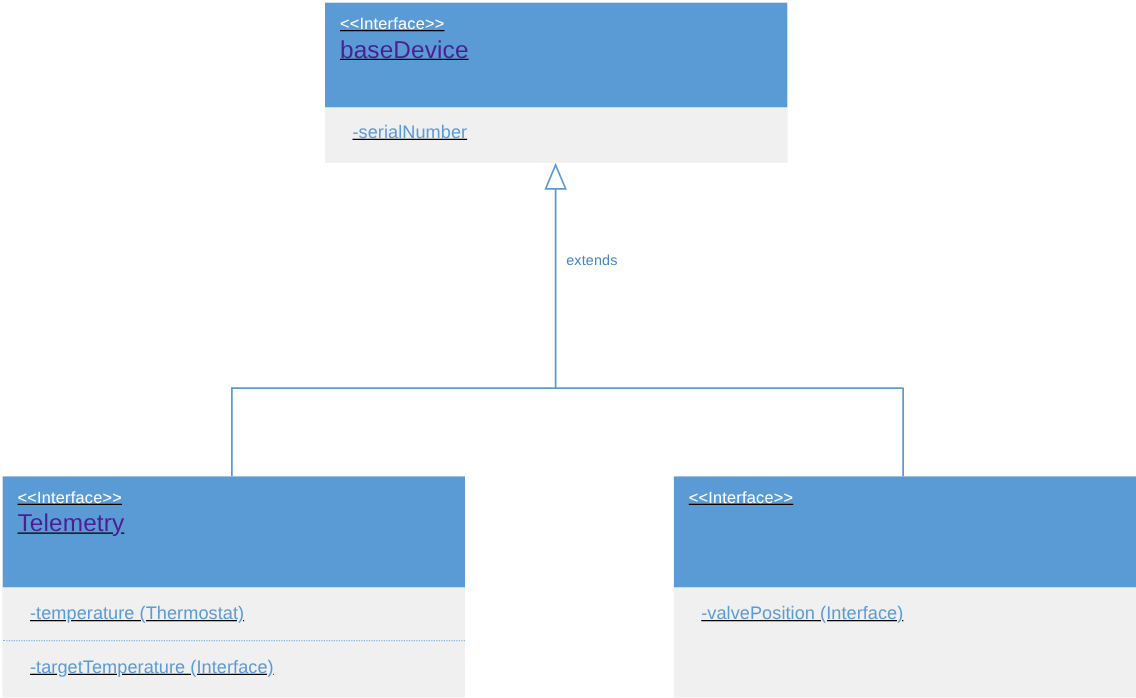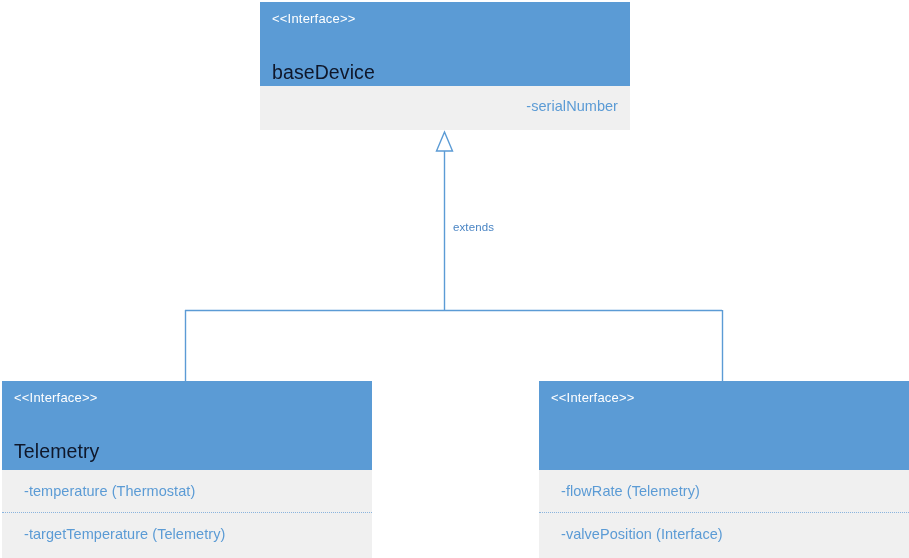--- a/index.html
+++ b/index.html
@@ -41,43 +41,43 @@
     white-space: nowrap;
     letter-spacing: 0.1px;
   }
 
   
   .uml-class {
     position: absolute;
     box-sizing: border-box;
     background: #f0f0f0;
     overflow: hidden;
+    text-decoration: underline;
   }
 
   .uml-header {
     background: #5b9bd5;
     box-sizing: border-box;
     padding: 8px 12px 9px 12px;
   }
 
   .stereotype {
     color: #ffffff;
     font-size: 13px;
     line-height: 17px;
     font-family: "Liberation Sans", sans-serif;
     letter-spacing: 0.2px;
   }
 
   .class-title {
-    color: #0f172a;
+    color: #4c1d95;
     font-size: 19.5px;
     line-height: 26px;
     font-family: "Liberation Sans", sans-serif;
     letter-spacing: 0.1px;
-    margin-top: 32px;
   }
 
   .uml-body {
     background: #f0f0f0;
     box-sizing: border-box;
   }
 
   .attr-row {
     color: #5b9bd5;
     font-size: 14.5px;
@@ -93,21 +93,21 @@
   }
 
   
   #class-basedevice {
     left: 260px;
     top: 2px;
     width: 370px;
     height: 128px;
   }
   #class-basedevice .uml-header { height: 84px; }
-  #class-basedevice .uml-body   { height: 61px; text-align: right; }
+  #class-basedevice .uml-body   { height: 61px; }
   #class-basedevice .attr-row   { padding-top: 11px; padding-bottom: 11px; }
 
   #class-thermostat {
     left: 2px;
     top: 381px;
     width: 370px;
     height: 182px;
   }
   #class-thermostat .uml-header { height: 89px; }
 
@@ -130,46 +130,45 @@
 
     <line x1="185" y1="310.5" x2="722" y2="310.5" stroke="#5b9bd5" stroke-width="1.4"></line>
 
     <line x1="185.5" y1="310" x2="185.5" y2="382" stroke="#5b9bd5" stroke-width="1.4"></line>
 
     <line x1="722.5" y1="310" x2="722.5" y2="382" stroke="#5b9bd5" stroke-width="1.4"></line>
 
     <polygon points="444.5,132 452.5,151 436.5,151" fill="#ffffff" stroke="#5b9bd5" stroke-width="1.4" stroke-linejoin="miter"></polygon>
   </svg>
 
-  <div class="edge-label" style="left:453px; top:221px;">extends</div>
+  <div class="edge-label" style="left:453px; top:203px;">extends</div>
 
   <div class="uml-class" id="class-basedevice">
     <div class="uml-header">
       <div class="stereotype">&lt;&lt;Interface&gt;&gt;</div>
       <div class="class-title">baseDevice</div>
     </div>
     <div class="uml-body">
       <div class="attr-row">-serialNumber</div>
     </div>
   </div>
 
   <div class="uml-class" id="class-thermostat">
     <div class="uml-header">
       <div class="stereotype">&lt;&lt;Interface&gt;&gt;</div>
       <div class="class-title">Telemetry</div>
     </div>
     <div class="uml-body">
       <div class="attr-row">-temperature (Thermostat)</div>
-      <div class="attr-row">-targetTemperature (Telemetry)</div>
+      <div class="attr-row">-targetTemperature (Interface)</div>
     </div>
   </div>
 
   <div class="uml-class" id="class-flowcontroller">
     <div class="uml-header">
       <div class="stereotype">&lt;&lt;Interface&gt;&gt;</div>
     </div>
     <div class="uml-body">
-      <div class="attr-row">-flowRate (Telemetry)</div>
       <div class="attr-row">-valvePosition (Interface)</div>
     </div>
   </div>
 
 </div>
 
 </body></html>

